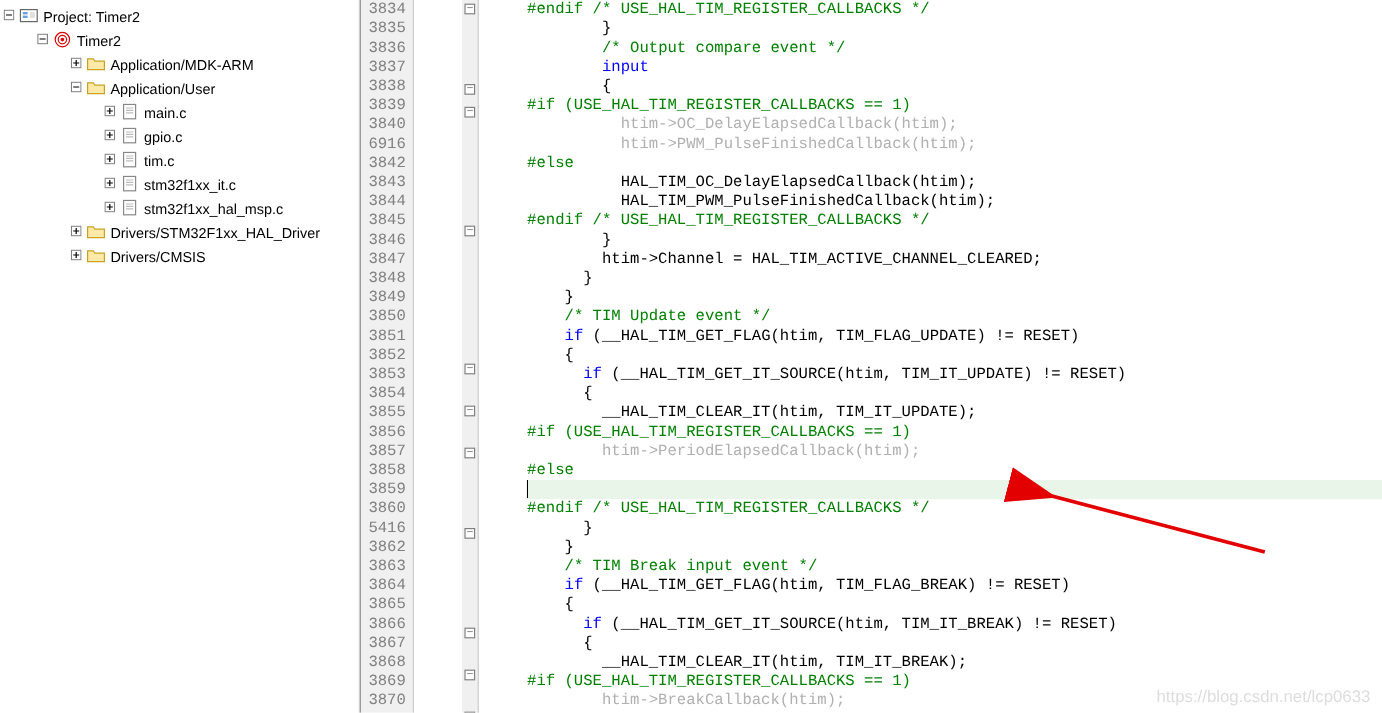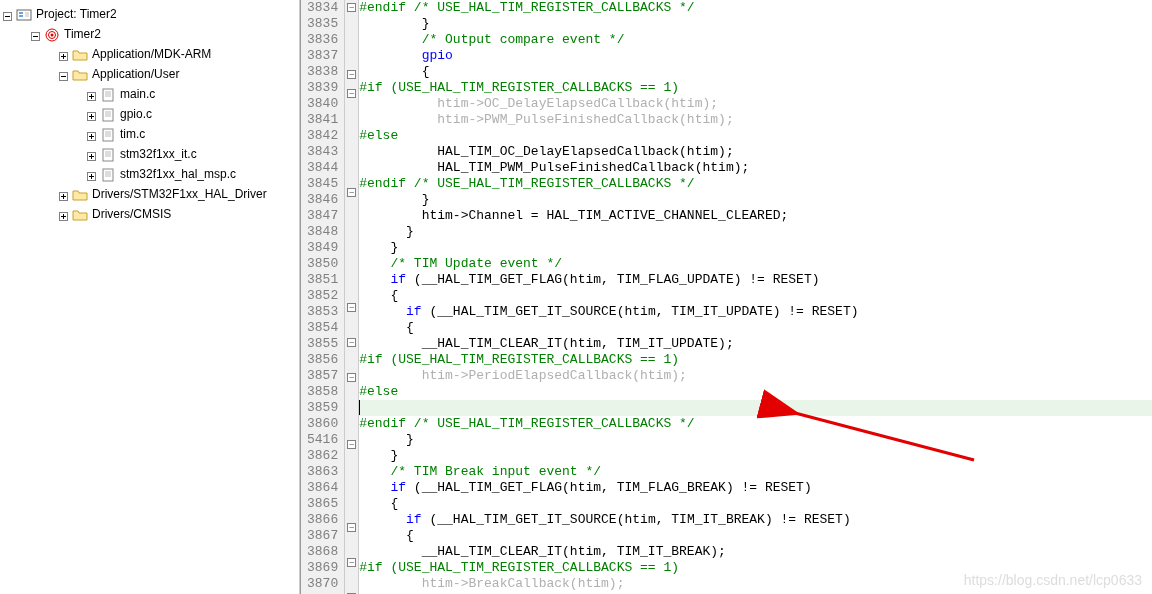--- a/index.html
+++ b/index.html
@@ -1,27 +1,27 @@
 <!DOCTYPE html>
 <html><head>
 <meta charset="utf-8">
 <style>
   * { margin:0; padding:0; box-sizing:border-box; }
   body { font-family: Tahoma, Verdana, sans-serif; font-size:12px; background:#fff; color:#000; width:1152px; height:594px; overflow:hidden; display:flex; }
   .project-panel { width:300px; height:594px; border-right:1px solid #ccc; background:#fff; overflow:auto; padding-top:4px; }
   .tree { list-style:none; }
   .tree li { white-space:nowrap; line-height:18px; }
-  .tree-label { display:flex; align-items:flex-end; padding:1px 0; cursor:default; }
+  .tree-label { display:flex; align-items:flex-start; padding:1px 0; cursor:default; }
   .toggle { width:14px; height:14px; display:inline-flex; align-items:center; justify-content:center; margin-right:2px; }
   .toggle svg { width:9px; height:9px; }
   .icon { width:16px; height:16px; display:inline-flex; align-items:center; justify-content:center; margin-right:4px; }
   .icon svg { width:16px; height:16px; }
   .file-icon svg { width:14px; height:14px; }
   .children { padding-left:28px; }
-  .editor-area { flex:1; height:594px; display:flex; background:#fff; border-left:1px solid #999; }
+  .editor-area { flex:1; height:594px; display:flex; background:#fff; border-left:1px solid #999;gap:40px; }
   .gutter { background:#f0f0f0; border-right:1px solid #ccc; text-align:right; padding:0 6px; font-family: Consolas, "Courier New", monospace; font-size:13px; line-height:16px; color:#808080; user-select:none; }
   .fold-gutter { width:14px; background:#f0f0f0; border-right:1px solid #ccc; font-family: Consolas, monospace; font-size:13px; line-height:16px; user-select:none; }
   .fold-gutter .fold { width:9px; height:9px; border:1px solid #808080; background:#fff; margin:3px auto 0; display:flex; align-items:center; justify-content:center; font-size:9px; color:#808080; line-height:7px; }
   .code { flex:1; font-family: Consolas, "Courier New", monospace; font-size:13px; line-height:16px; overflow:hidden; position:relative; }
   .code-line { height:16px; white-space:pre; }
   .highlight-line { background:#e8f5e8; }
   .c-green { color:#008000;margin-top:32px; }
   .c-gray  { color:#b0b0b0; }
   .c-blue  { color:#0000ff; }
   .c-text  { color:#000; }
@@ -250,21 +250,21 @@
 
 <div class="editor-area">
   <div class="gutter" id="gutter">
       <div>3834</div>
       <div>3835</div>
       <div>3836</div>
       <div>3837</div>
       <div>3838</div>
       <div>3839</div>
       <div>3840</div>
-      <div>3841</div>
+      <div>6916</div>
       <div>3842</div>
       <div>3843</div>
       <div>3844</div>
       <div>3845</div>
       <div>3846</div>
       <div>3847</div>
       <div>3848</div>
       <div>3849</div>
       <div>3850</div>
       <div>3851</div>
@@ -354,21 +354,21 @@
         <marker id="ah" markerWidth="14" markerHeight="10" refX="2" refY="5" orient="auto">
           <path d="M14,0 L0,5 L14,10 Z" fill="#e30000"></path>
         </marker>
       </defs>
       <line x1="615" y1="460" x2="436" y2="413" stroke="#e30000" stroke-width="3" marker-end="url(#ah)"></line>
     </svg>
     <div class="watermark">https://blog.csdn.net/lcp0633</div>
   <div class="code-line"><span class="c-green">#endif </span><span class="c-green">/* USE_HAL_TIM_REGISTER_CALLBACKS */</span></div>
       <div class="code-line"><span class="c-text">        }</span></div>
       <div class="code-line"><span class="c-text">        </span><span class="c-green">/* Output compare event */</span></div>
-      <div class="code-line"><span class="c-text">        </span><span class="c-blue">gpio</span></div>
+      <div class="code-line"><span class="c-text">        </span><span class="c-blue">input</span></div>
       <div class="code-line"><span class="c-text">        {</span></div>
       <div class="code-line"><span class="c-green">#if (USE_HAL_TIM_REGISTER_CALLBACKS == 1)</span></div>
       <div class="code-line"><span class="c-gray">          htim-&gt;OC_DelayElapsedCallback(htim);</span></div>
       <div class="code-line"><span class="c-gray">          htim-&gt;PWM_PulseFinishedCallback(htim);</span></div>
       <div class="code-line"><span class="c-green">#else</span></div>
       <div class="code-line"><span class="c-text">          HAL_TIM_OC_DelayElapsedCallback(htim);</span></div>
       <div class="code-line"><span class="c-text">          HAL_TIM_PWM_PulseFinishedCallback(htim);</span></div>
       <div class="code-line"><span class="c-green">#endif </span><span class="c-green">/* USE_HAL_TIM_REGISTER_CALLBACKS */</span></div>
       <div class="code-line"><span class="c-text">        }</span></div>
       <div class="code-line"><span class="c-text">        htim-&gt;Channel = HAL_TIM_ACTIVE_CHANNEL_CLEARED;</span></div>

